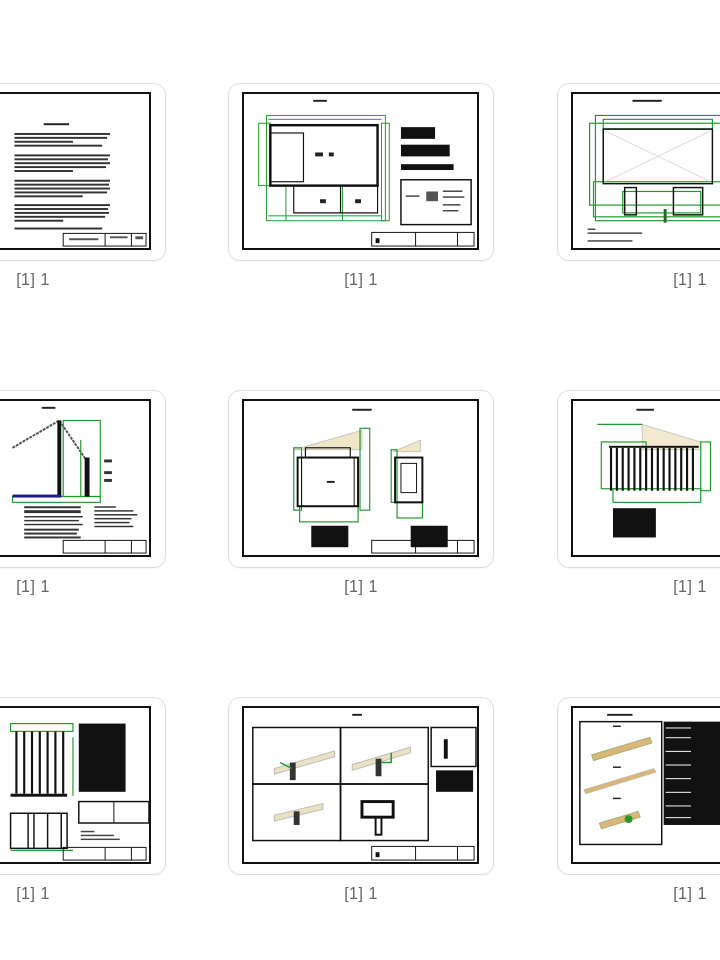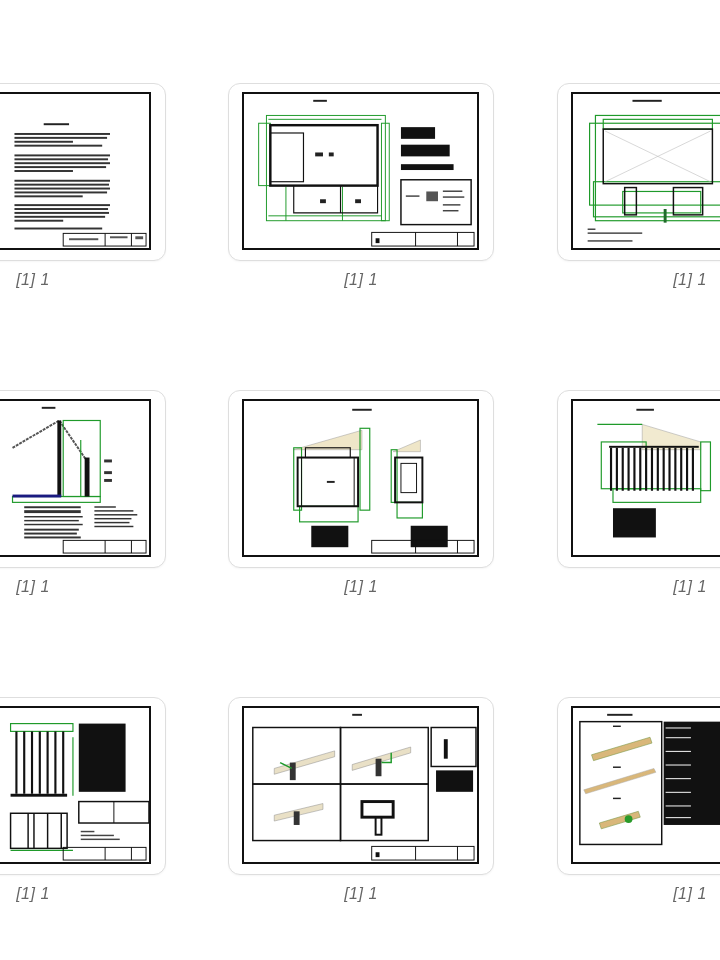--- a/index.html
+++ b/index.html
@@ -1,21 +1,21 @@
 <!DOCTYPE html>
 <html><head>
 <meta charset="utf-8">
 <style>
   html, body { margin:0; padding:0; }
   body {
     width:720px; height:960px; overflow:hidden; position:relative;
     background:#ffffff;
     font-family:"Liberation Sans", sans-serif;
   }
-  .grid { position:absolute; left:0; top:0; width:720px; height:960px;font-style:italic; }
+  .grid { position:absolute; left:0; top:0; width:720px; height:960px; }
   .cell { position:absolute; width:266px; }
   .card {
     position:absolute; left:0; top:0; width:264px; height:176px;
     border:1.5px solid #dedede; border-radius:12px; background:#fff;
     box-shadow:0 1px 2px rgba(0,0,0,0.04);
     cursor:pointer; overflow:hidden;
   }
   .sheet {
     position:absolute; left:13px; top:8px; width:237px; height:158px;
     border:2px solid #111; background:#fff; box-sizing:border-box;

